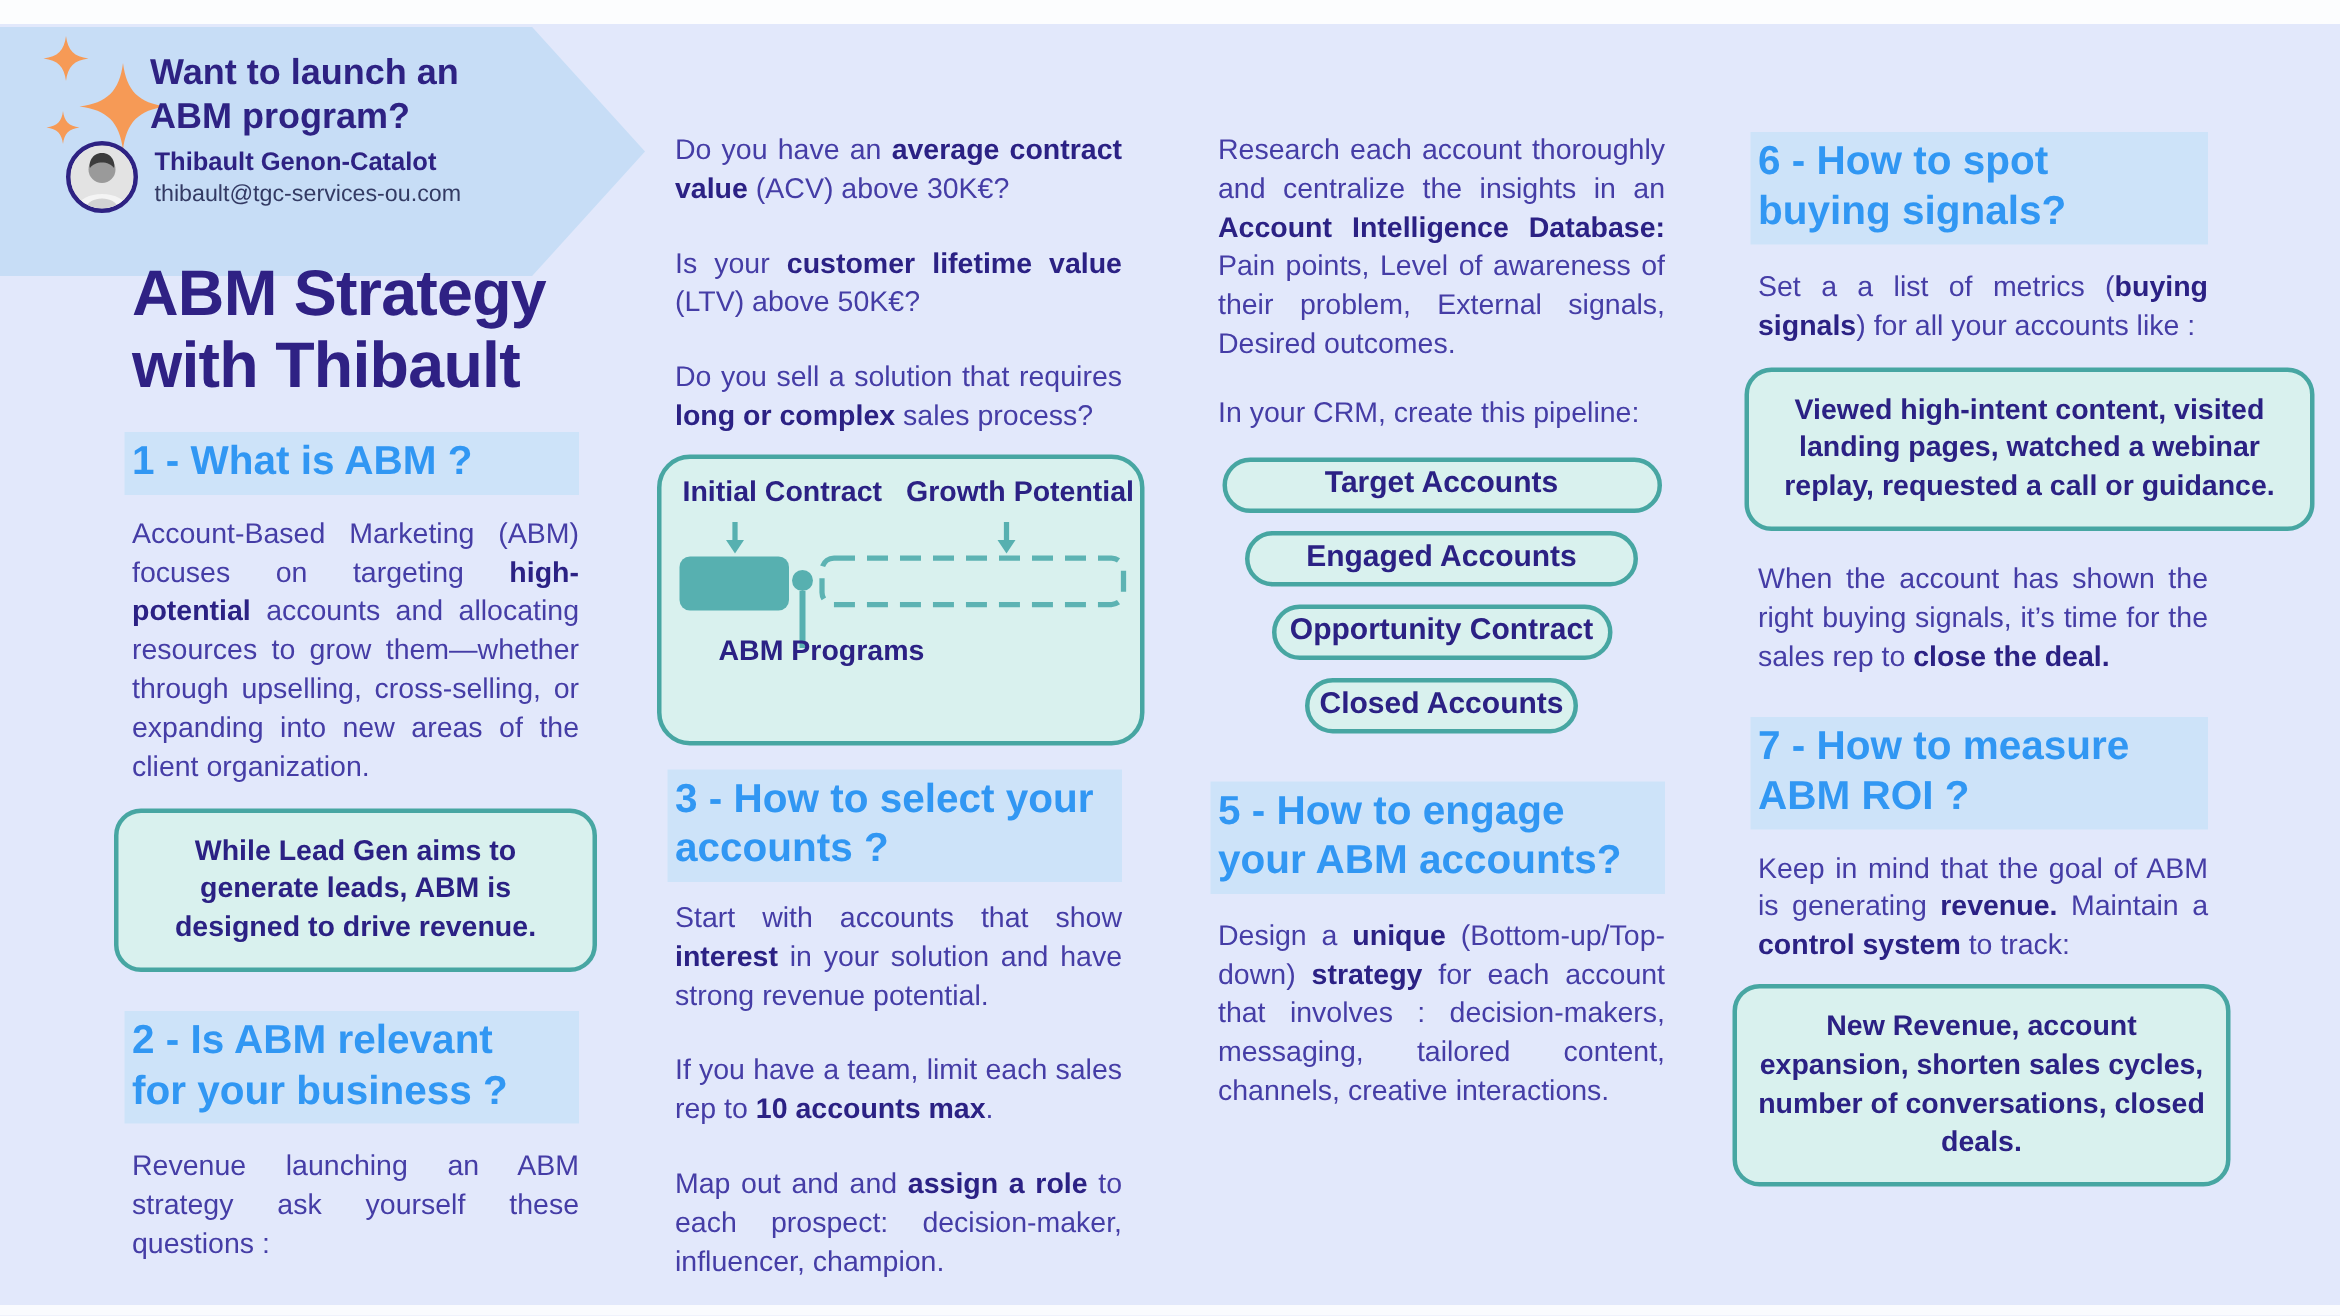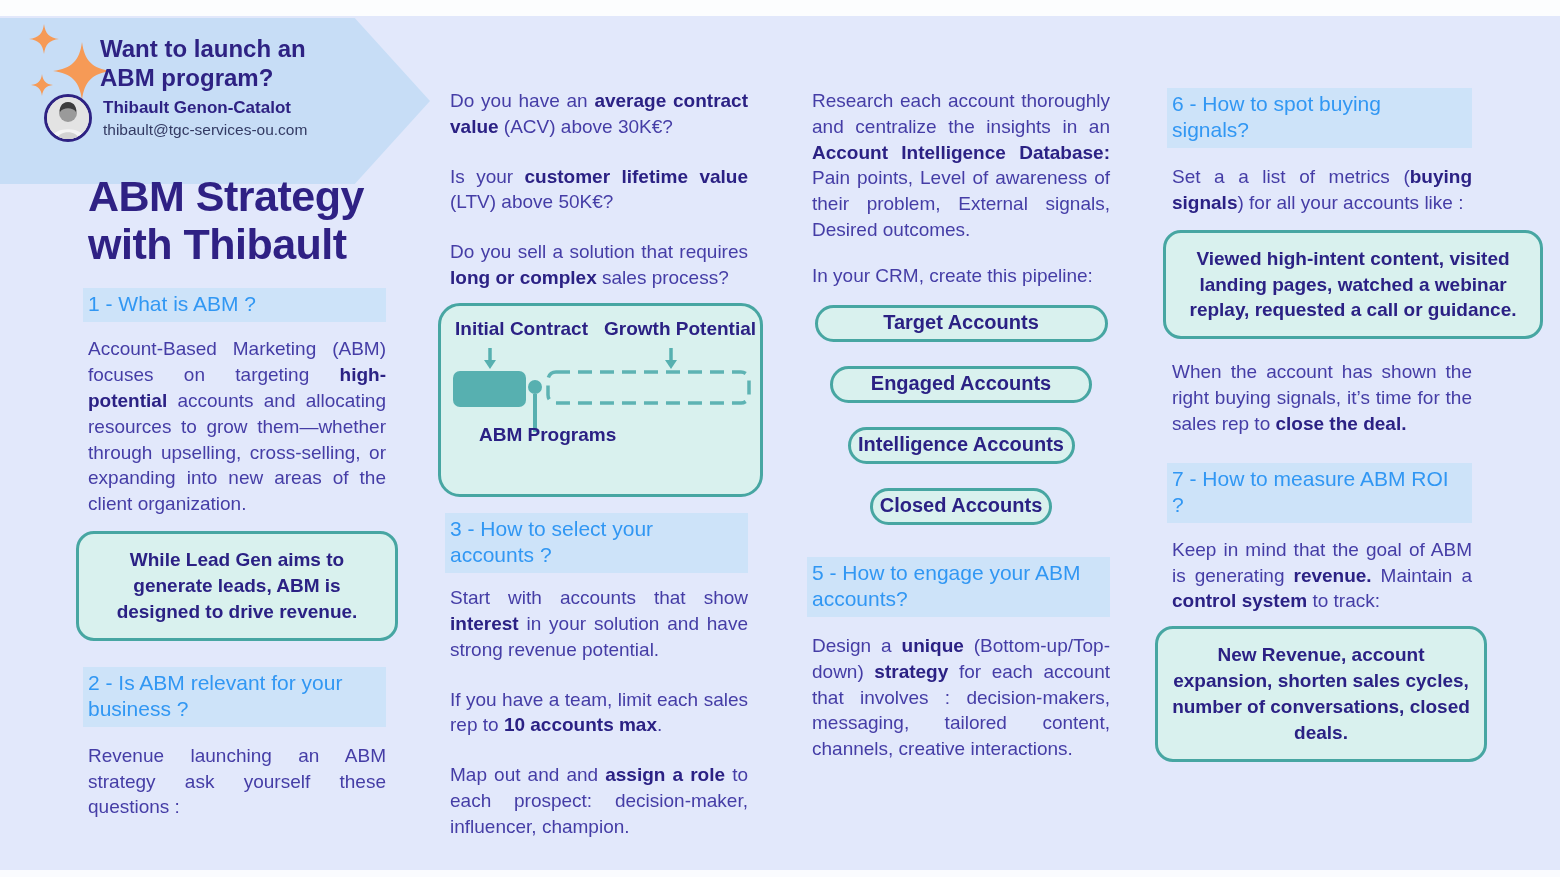--- a/index.html
+++ b/index.html
@@ -26,28 +26,28 @@
 
   
   .col{position:absolute;width:298px;}
   .col1{left:88px;top:172px;}
   .col2{left:450px;top:88px;}
   .col3{left:812px;top:88px;}
   .col4{left:1172px;top:88px;width:300px;}
 
   .page-title{font-size:43px;line-height:1.12;font-weight:bold;color:#2f2184;letter-spacing:-0.5px;}
 
-  .h{display:block;font-size:21px;line-height:1.24;font-weight:normal;color:var(--blue);
+  .h{display:block;font-size:27px;line-height:1.24;font-weight:bold;color:var(--blue);
      background:var(--hl);margin-left:-5px;padding:3px 16px 5px 5px;}
   .body{font-size:19px;line-height:1.36;color:var(--purple);text-align:justify;}
   .body b{color:var(--indigo);}
   .callout{background:var(--mint);border:3px solid var(--teal);border-radius:18px;
      padding:13px 14px;text-align:center;font-weight:bold;color:var(--indigo);
      font-size:19px;line-height:1.36;}
-  .pillwrap{display:flex;flex-direction:column;align-items:center;gap:24px;}
+  .pillwrap{display:flex;flex-direction:column;align-items:center;gap:12px;}
   .pill{background:var(--mint);border:3px solid var(--teal);border-radius:999px;
      text-align:center;font-weight:bold;color:var(--indigo);font-size:20px;
      padding:3px 0 5px 0;}
   .diagram{position:relative;background:var(--mint);border:3px solid var(--teal);
      border-radius:22px;width:325px;height:194px;margin-left:-12px;}
   .dlabel{position:absolute;font-size:19px;font-weight:bold;color:var(--indigo);white-space:nowrap;}.mt12{margin-top:12px;}.mt14{margin-top:14px;}.mt16{margin-top:16px;}
   .mt20{margin-top:20px;}.mt24{margin-top:24px;}.mt26{margin-top:26px;}.mt32{margin-top:32px;}
 </style>
 </head>
 <body>
@@ -120,21 +120,21 @@
     <p class="body mt24">If you have a team, limit each sales rep to <b>10 accounts max</b>.</p>
     <p class="body mt24">Map out and and <b>assign a role</b> to each prospect: decision-maker, influencer, champion.</p>
   </div>
 
   <div class="col col3">
     <p class="body">Research each account thoroughly and centralize the insights in an <b>Account Intelligence Database:</b> Pain points, Level of awareness of their problem, External signals, Desired outcomes.</p>
     <p class="body mt20">In your CRM, create this pipeline:</p>
     <div class="pillwrap mt16">
       <div class="pill" style="width:293px;">Target Accounts</div>
       <div class="pill" style="width:262px;">Engaged Accounts</div>
-      <div class="pill" style="width:227px;">Intelligence Accounts</div>
+      <div class="pill" style="width:227px;">Opportunity Contract</div>
       <div class="pill" style="width:182px;">Closed Accounts</div>
     </div>
     <div class="h mt32">5 - How to engage your ABM accounts?</div>
     <p class="body mt16">Design a <b>unique</b> (Bottom-up/Top-down) <b>strategy</b> for each account that involves : decision-makers, messaging, tailored content, channels, creative interactions.</p>
   </div>
 
   <div class="col col4">
     <div class="h">6 - How to spot buying signals?</div>
     <p class="body mt16">Set a a list of metrics (<b>buying signals</b>) for all your accounts like :</p>
     <div class="callout mt14" style="width:380px;margin-left:-9px;">Viewed high-intent content, visited landing pages, watched a webinar replay, requested a call or guidance.</div>

